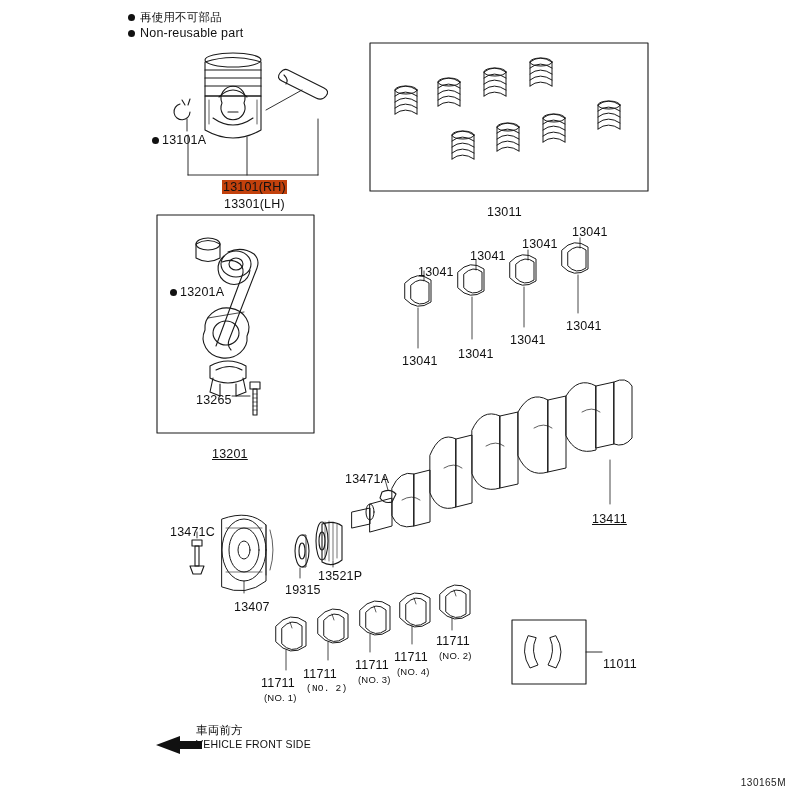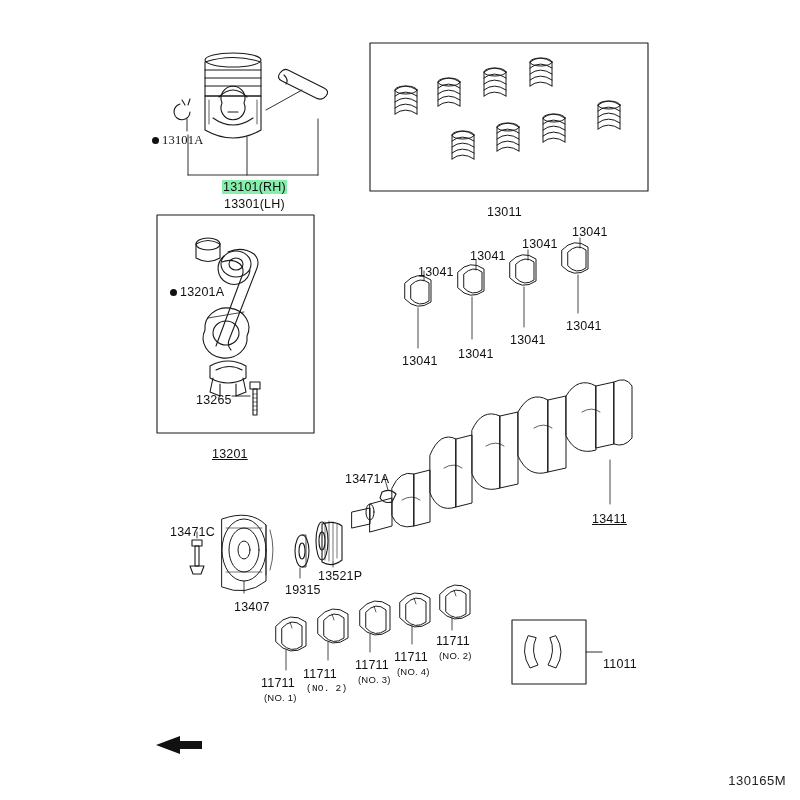--- a/index.html
+++ b/index.html
@@ -17,28 +17,28 @@
     position:absolute;
     font-size:12.5px;
     color:#111;
     white-space:nowrap;
     letter-spacing:0.2px;
   }
   .lbl.sm{font-size:10.5px;}
   .lbl.xs{font-size:9.5px;}
   .lbl.jp{font-size:11.5px;}
   .hl{
-    background:#86efac;
+    background:#c2410c;
     padding:0 1px;
   }
   .legend{position:absolute;left:128px;top:10px;}
   .legend .row{display:flex;align-items:center;gap:5px;line-height:14px;margin-bottom:2px;}
   .dot{width:7px;height:7px;border-radius:50%;background:#111;display:inline-block;}
   .bullet-lbl{display:flex;align-items:center;gap:3px;}
-  .credit{position:absolute;right:14px;bottom:12px;font-size:13px;color:#222;letter-spacing:0.5px;}
+  .credit{position:absolute;right:14px;bottom:12px;font-size:10px;color:#222;letter-spacing:0.5px;}
   .front{position:absolute;left:196px;top:723px;}
   .front .jp{font-size:11.5px;}
 </style>
 </head>
 <body>
 
 <div class="stage">
 
   <svg class="diagram" viewBox="0 0 800 800">
     <g fill="none" stroke="#1a1a1a" stroke-width="1.1" stroke-linejoin="round" stroke-linecap="round">
@@ -325,22 +325,32 @@
         <path d="M556 636 q10 16 0 32 l-8 -3 q8 -14 2 -27 z"></path>
       </g>
       <path d="M586 652 l16 0" stroke-width="0.9"></path>
 
       <g fill="#111" stroke="none">
         <path d="M156 745 l24 -9 l0 5 l22 0 l0 8 l-22 0 l0 5 z"></path>
       </g>
     </g>
   </svg>
 
-
-  <div class="lbl" style="left:152px;top:133px;font-family:Liberation Serif, serif;">
+  <div class="legend">
+    <div class="row">
+      <span class="dot"></span>
+      <span class="lbl jp" style="position:static">再使用不可部品</span>
+    </div>
+    <div class="row">
+      <span class="dot"></span>
+      <span class="lbl" style="position:static">Non-reusable part</span>
+    </div>
+  </div>
+
+  <div class="lbl" style="left:152px;top:133px;">
     <span class="bullet-lbl">
         <span class="dot"></span>
         <span>13101A</span>
       </span>
   </div>
 
   <div class="lbl" style="left:222px;top:180px;">
     <span class="hl">13101(RH)</span>
   </div>
   <div class="lbl" style="left:224px;top:197px;">13301(LH)</div>
@@ -376,15 +386,19 @@
   <div class="lbl xs" style="left:264px;top:692px;">(NO. 1)</div>
   <div class="lbl" style="left:303px;top:667px;">11711</div>
   <div class="lbl xs" style="left:306px;top:683px;font-family:Liberation Mono, monospace;">(NO. 2)</div>
   <div class="lbl" style="left:355px;top:658px;">11711</div>
   <div class="lbl xs" style="left:358px;top:674px;">(NO. 3)</div>
   <div class="lbl" style="left:394px;top:650px;">11711</div>
   <div class="lbl xs" style="left:397px;top:666px;">(NO. 4)</div>
   <div class="lbl" style="left:436px;top:634px;">11711</div>
   <div class="lbl xs" style="left:439px;top:650px;">(NO. 2)</div>
 
+  <div class="front">
+    <div class="lbl jp" style="position:static">車両前方</div>
+    <div class="lbl sm" style="position:static">VEHICLE FRONT SIDE</div>
+  </div>
 
   <div class="credit">130165M</div>
 </div>
 
 </body></html>

